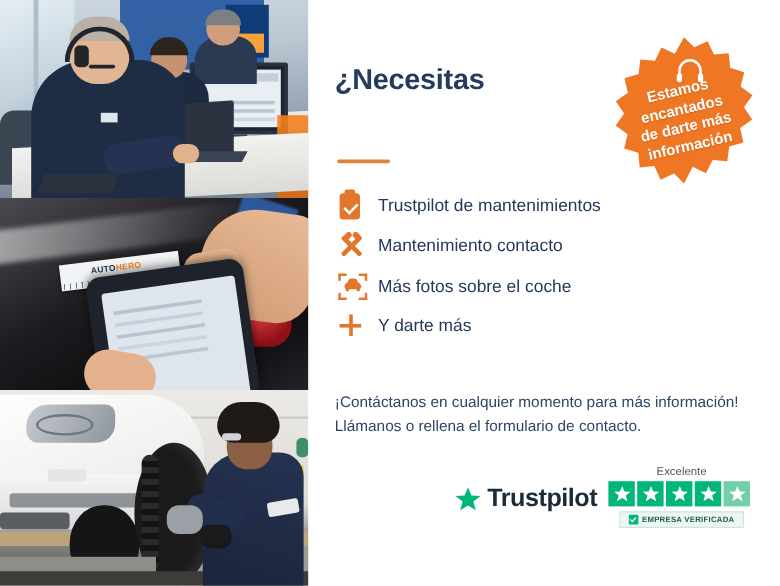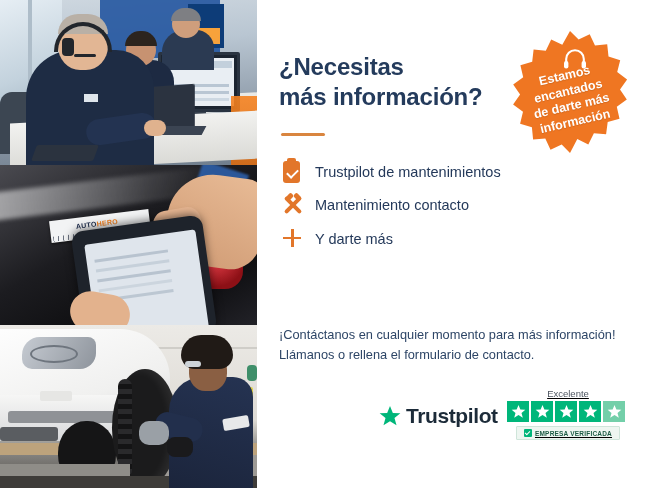--- a/index.html
+++ b/index.html
@@ -246,21 +246,21 @@
   .contact{
     position:absolute;left:22px;top:325px;width:360px;
     font-size:12.8px;line-height:20px;color:#2d4566;
   }
 
   
   .tp{position:absolute;left:122px;top:388px;width:250px;height:62px;}
   .tp-logo{position:absolute;left:0;top:16px;display:flex;align-items:center;gap:5px;}
   .tp-logo .star{width:22px;height:22px;}
   .tp-logo .wm{font-size:21px;font-weight:bold;color:#1c2b39;letter-spacing:-.4px;}
-  .tp-right{position:absolute;left:128px;top:0;width:122px;text-decoration:underline;}
+  .tp-right{position:absolute;left:128px;top:0;width:122px;}
   .tp-exc{font-size:9.5px;color:#4d5560;text-align:center;margin-bottom:2px;}
   .tp-stars{display:flex;gap:2px;}
   .tp-tile{width:22px;height:21px;background:#00b67a;display:flex;align-items:center;justify-content:center;}
   .tp-tile.half{background:#73cfa9;}
   .tp-tile svg{width:15px;height:15px;}
   .tp-ver{
     margin:4px auto 0;width:104px;height:14px;background:#eef6f1;border:1px solid #cfe5da;
     display:flex;align-items:center;justify-content:center;gap:3px;border-radius:1px;
   }
   .tp-ver .chk{width:8px;height:8px;background:#00b67a;border-radius:1px;position:relative;}
@@ -348,21 +348,20 @@
       <div class="glove"></div>
       <div class="glove2"></div>
     </div>
 
   </div>
 
   <div class="panel">
 
     <div class="heading">
       <div>¿Necesitas</div>
-      <div>más información?</div>
     </div>
     <div class="rule"></div>
 
     <div class="burst">
       <svg viewBox="0 0 128 128">
         <path fill="#ef7622" d="M64 3 l8.6 8.4 11.1-5.1 5.3 11.2 12.2-1.2 1.3 12.2 11.7 3.7-3 11.9 9.9 7.3-7.1 10 6.8 10.2-10 7.1 2.7 12-11.8 3.4-1.6 12.2-12.2-1 -5.6 11.1-11-5.4L64 125l-8.3-8.5-11.2 5.2-5.2-11.3-12.2 1.1-1.2-12.2-11.8-3.5 2.9-12-9.9-7.2 7-10.1-6.9-10.1 10-7.2-2.8-12 11.8-3.5 1.4-12.2 12.2 1.2 5.4-11.2 11.1 5.3z"></path>
       </svg>
       <svg class="headset" viewBox="0 0 24 22">
         <path d="M3.2 14.5 V11 a8.8 8.8 0 0 1 17.6 0 v3.5" fill="none" stroke="#ffffff" stroke-width="2.1" stroke-linecap="round"></path>
         <rect x="1" y="13" width="4.4" height="7.6" rx="2.1" fill="#ffffff"></rect>
@@ -391,20 +390,35 @@
               <i></i>
               <i></i>
               <i></i>
               <i></i>
             </div>
           </div>
         <div class="flabel">Mantenimiento contacto</div>
       </div>
 
 
+      <div class="frow">
+        <div class="fic">
+          <div class="ic-frame">
+              <b></b>
+              <b></b>
+              <b></b>
+              <b></b>
+              <div class="roof"></div>
+              <div class="car"></div>
+              <div class="w1"></div>
+              <div class="w2"></div>
+            </div>
+        </div>
+        <div class="flabel">Más fotos sobre el coche</div>
+      </div>
 
       <div class="frow">
         <div class="fic">
             <div class="ic-plus"></div>
           </div>
         <div class="flabel">Y darte más</div>
       </div>
 
     </div>
 

